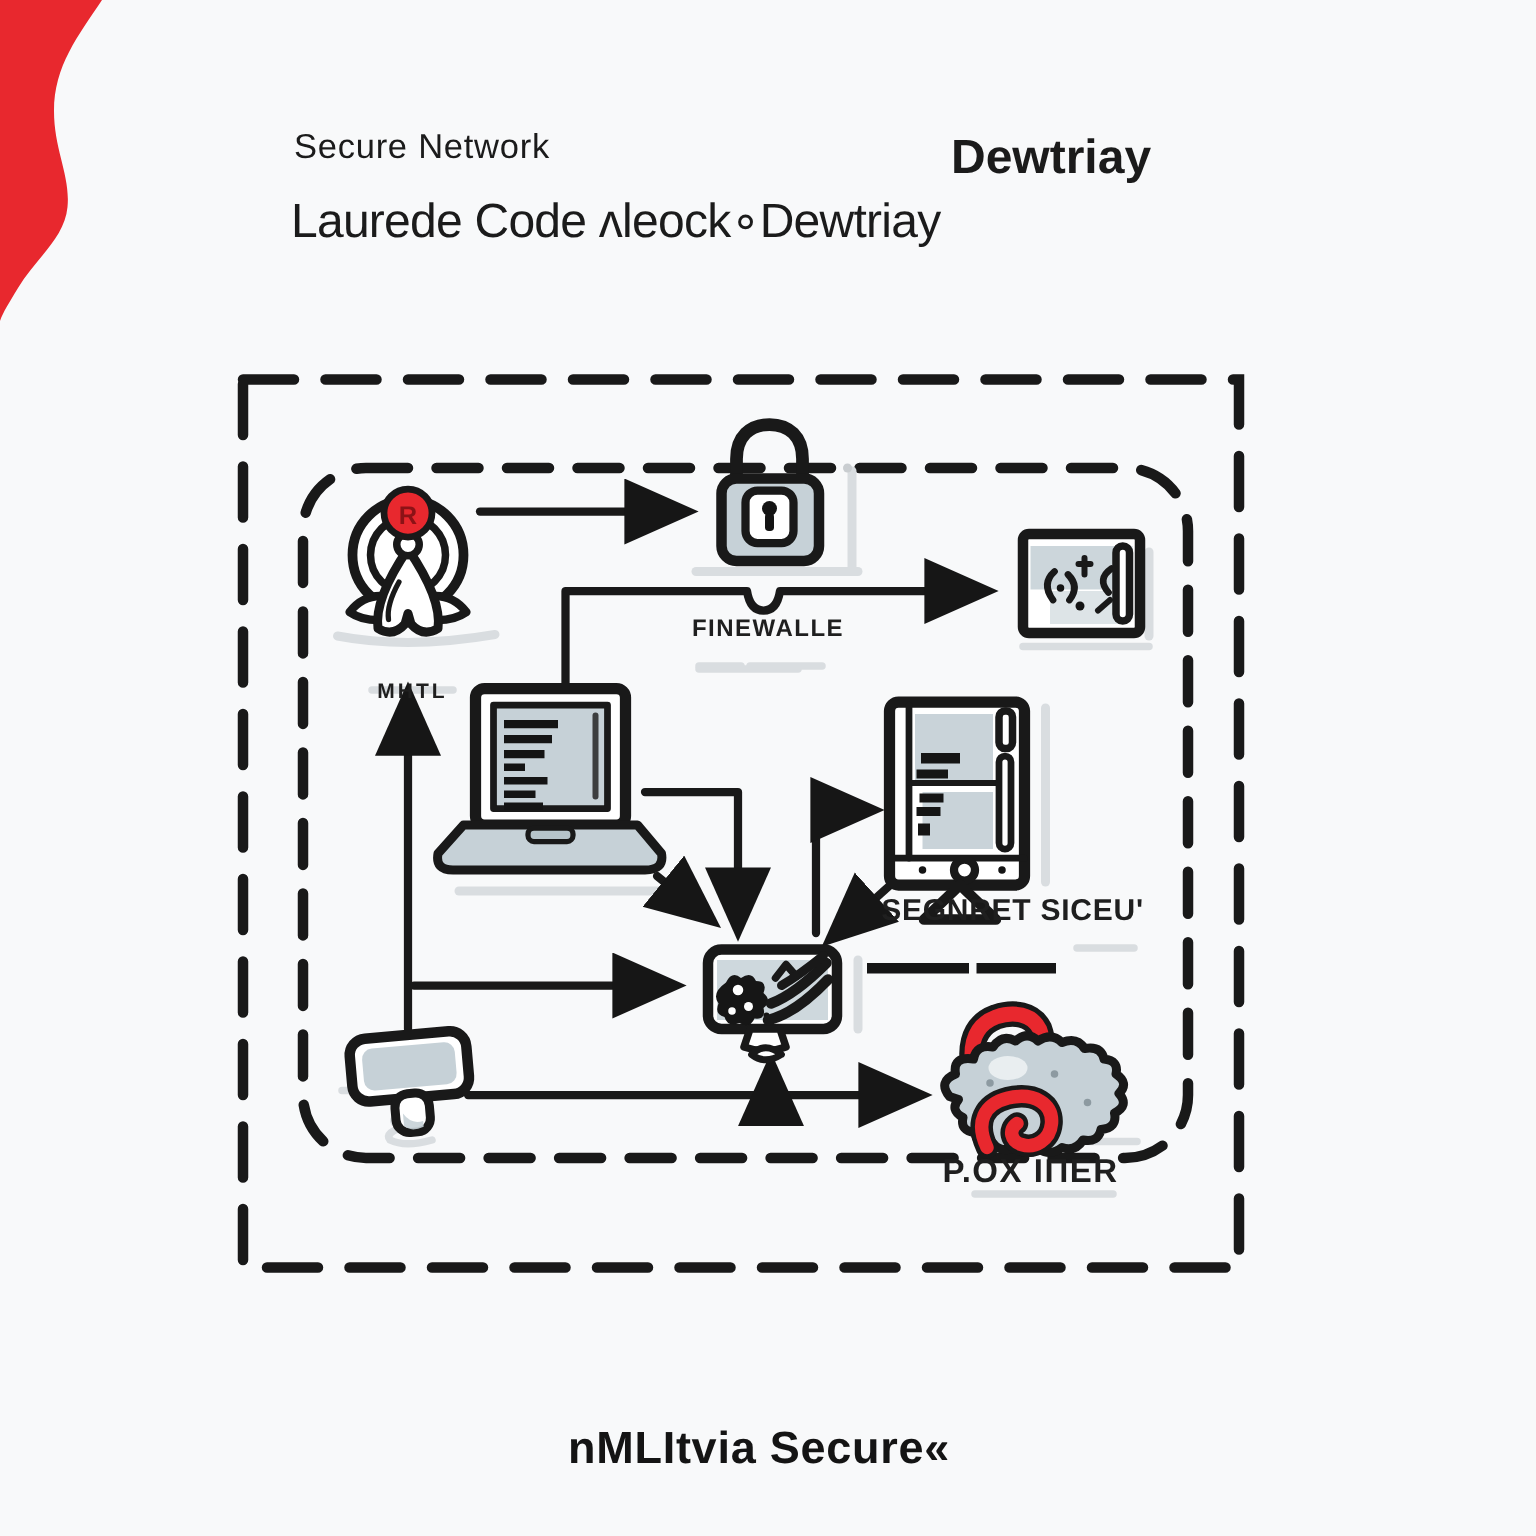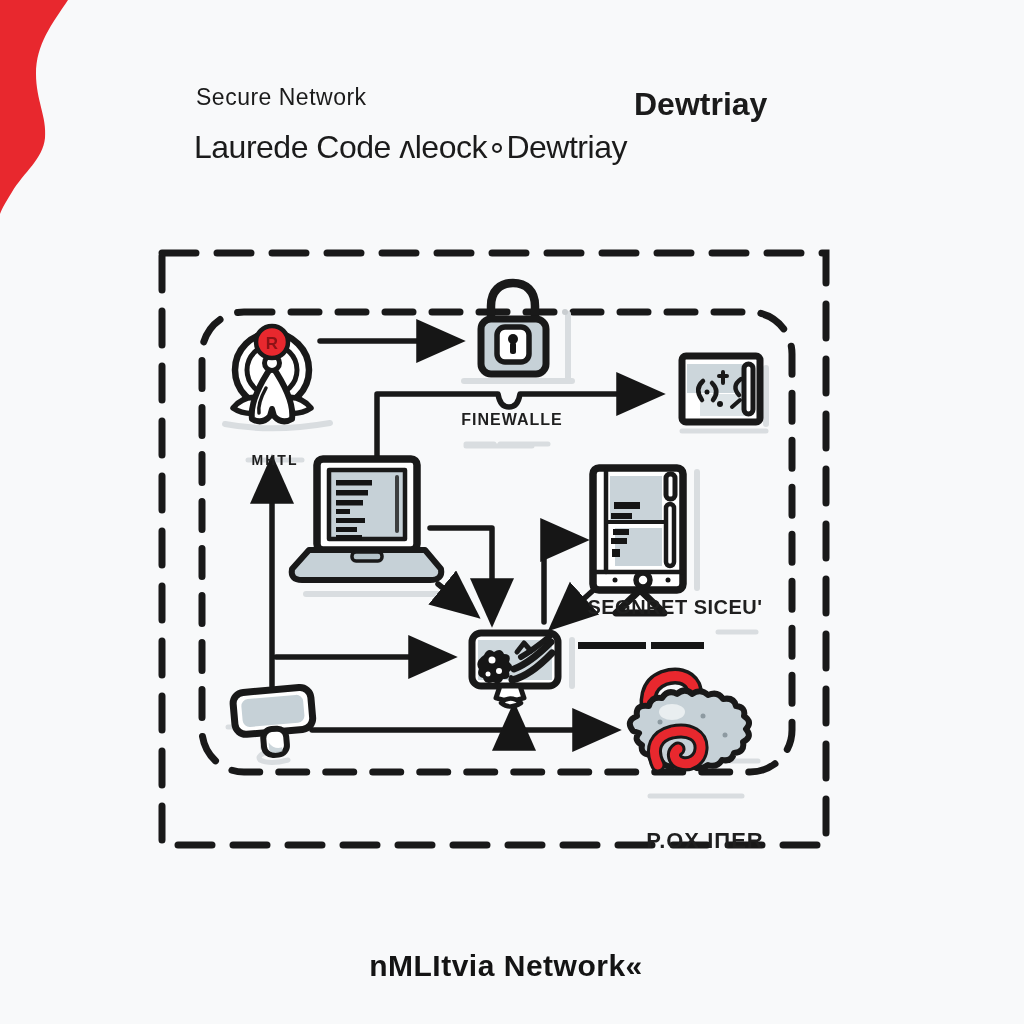--- a/index.html
+++ b/index.html
@@ -14,21 +14,21 @@
   }
   .stage svg{position:absolute;left:0;top:0;}
   .headline{position:absolute; top:84px; left:0; width:1024px; white-space:nowrap;}
   .title-left{position:absolute; left:196px; top:0; font-size:23px; font-weight:500; letter-spacing:.5px;}
   .title-right{position:absolute; left:634px; top:2px; font-size:32px; font-weight:700;}
   .subtitle{position:absolute; top:128px; left:194px; font-size:32px; font-weight:400; letter-spacing:-0.5px; white-space:nowrap;}
   .lbl{position:absolute; transform:translateX(-50%); font-weight:600; color:#1f1f1f; white-space:nowrap;}
   .lbl-user{left:275px; top:452px; font-size:14px; letter-spacing:2px;}
   .lbl-firewall{left:512px; top:411px; font-size:16px; letter-spacing:1px;}
   .lbl-server{left:643px; top:596px; font-size:20px; letter-spacing:.5px;margin-left:32px;}
-  .lbl-threat{left:687px; top:828px; font-size:22px; letter-spacing:1px;margin-left:18px;}
+  .lbl-threat{left:687px; top:768px; font-size:22px; letter-spacing:1px;}
   .brand{position:absolute; left:506px; top:949px; transform:translateX(-50%);
          font-size:30px; font-weight:700; letter-spacing:.5px; color:#141414; white-space:nowrap;}
   
   .ink{stroke:var(--ink);}
   .sh{stroke:var(--shadow);}
   .fillg{fill:var(--fillg);}
   .redf{fill:var(--red);}
   .reds{stroke:var(--red);}
 </style>
 </head>
@@ -199,14 +199,14 @@
     <span class="title-left">Secure Network</span>
     <span class="title-right">Dewtriay</span>
   </div>
   <div class="subtitle">Laurede Code ʌleock∘Dewtriay</div>
 
   <div class="lbl lbl-user">MHTL</div>
   <div class="lbl lbl-firewall">FINEWALLE</div>
   <div class="lbl lbl-server">SEGNRET SICEU'</div>
   <div class="lbl lbl-threat">P.OX IΠER</div>
 
-  <div class="brand">nMLItvia Network«</div>
+  <div class="brand">nMLItvia Secure«</div>
 </div>
 
 </body></html>

